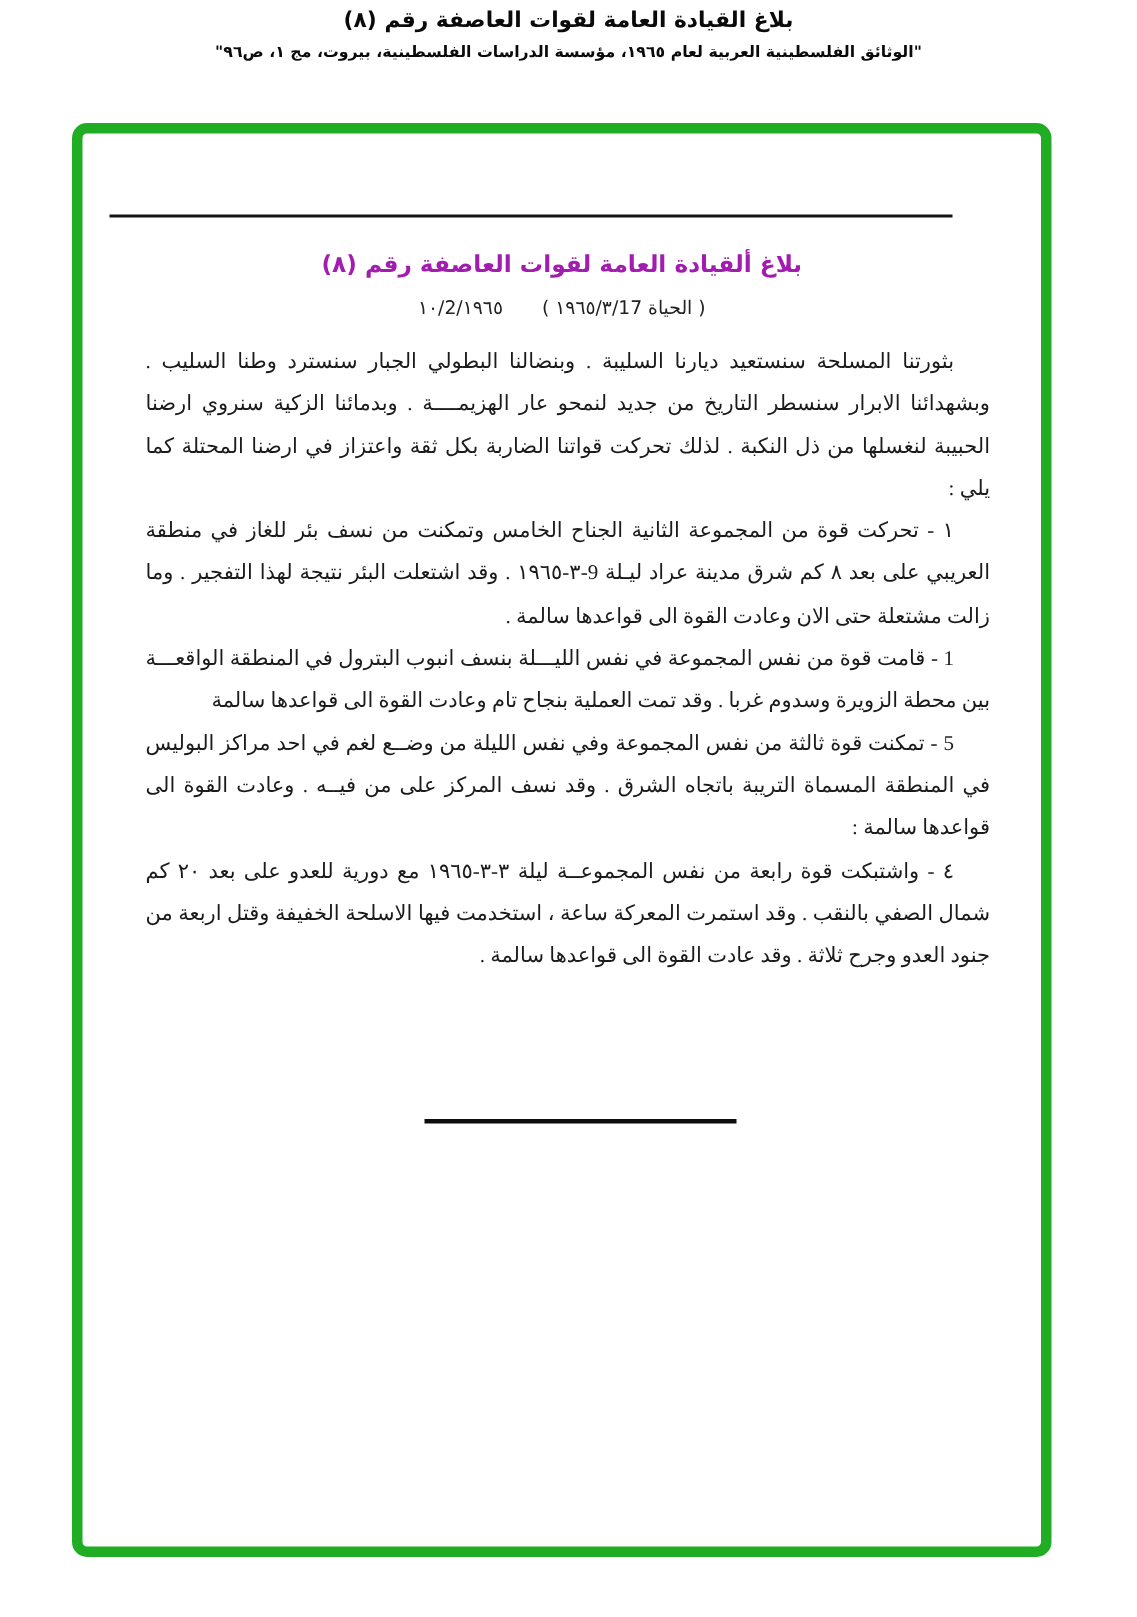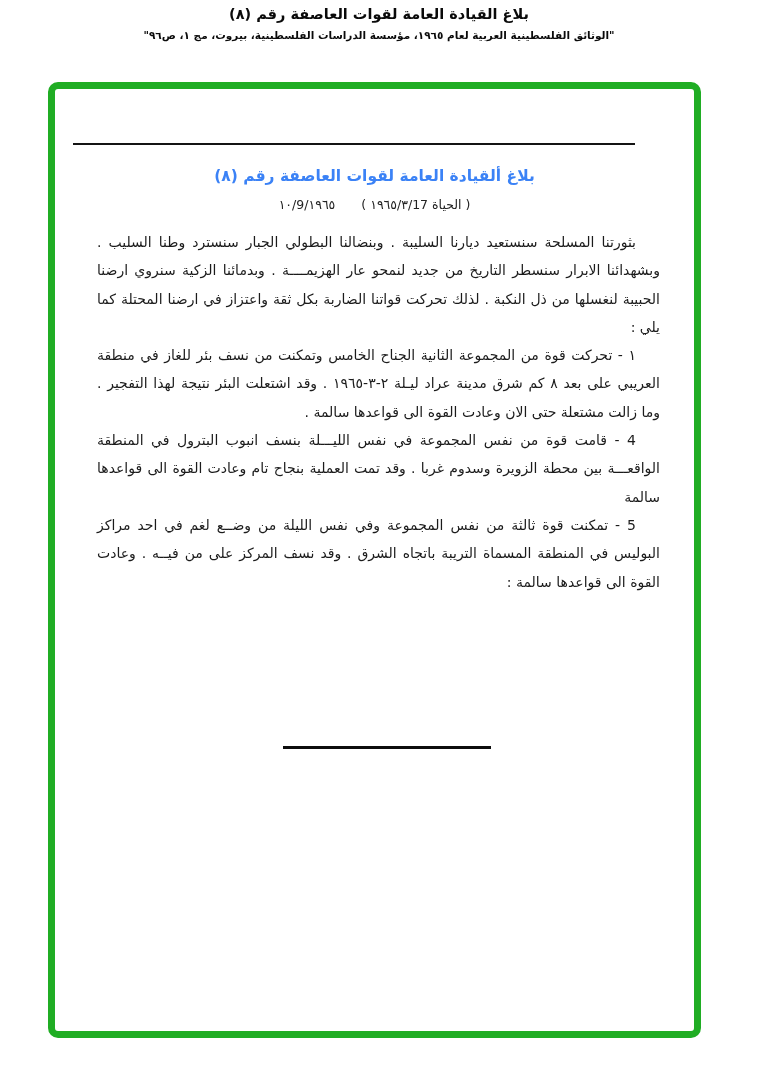--- a/index.html
+++ b/index.html
@@ -35,39 +35,40 @@
     position:absolute;
     left:18px;top:54px;
     width:562px;height:2px;
     background:#141414;
   }
   .doc-title{
     position:absolute;
     left:0;top:78px;width:639px;
     margin:0;
     text-align:center;direction:rtl;
-    font-size:15.5px;font-weight:bold;color:#3b82f6;
+    font-size:15.5px;font-weight:bold;color:#a21caf;
   }
   .date-line{
     position:absolute;
     left:0;top:108px;width:639px;
     display:flex;direction:rtl;
     justify-content:center;
     gap:26px;
     font-size:12.5px;color:#222;
   }
   .body-text{
     position:absolute;
     left:42px;top:139px;
     width:563px;
     direction:rtl;
     text-align:justify;
     font-size:14px;
     line-height:28.3px;
     color:#1b1b1b;
+    font-family:Liberation Serif, serif;
   }
   .body-text p{margin:0;text-indent:24px;}
   .rule{
     position:absolute;
     left:228px;top:657px;
     width:208px;height:3px;
     background:#0d0d0d;
   }
 </style>
 </head>
@@ -79,25 +80,26 @@
 </div>
 
 <div class="frame" style="border-color: rgb(32, 173, 36);">
 
   <div class="scan-top-line"></div>
 
   <h1 class="doc-title">بلاغ ألقيادة العامة لقوات العاصفة رقم (٨)</h1>
 
   <div class="date-line">
     <span>( الحياة ١٩٦٥/٣/17 )</span>
-    <span>١٩٦٥/9/١٠</span>
+    <span>١٩٦٥/2/١٠</span>
   </div>
 
   <div class="body-text">
     <p>بثورتنا المسلحة سنستعيد ديارنا السليبة . وبنضالنا البطولي الجبار سنسترد وطنا السليب . وبشهدائنا الابرار سنسطر التاريخ من جديد لنمحو عار الهزيمــــة . وبدمائنا الزكية سنروي ارضنا الحبيبة لنغسلها من ذل النكبة . لذلك تحركت قواتنا الضاربة بكل ثقة واعتزاز في ارضنا المحتلة كما يلي :</p>
-    <p>١ - تحركت قوة من المجموعة الثانية الجناح الخامس وتمكنت من نسف بئر للغاز في منطقة العريبي على بعد ٨ كم شرق مدينة عراد ليـلة ٢-٣-١٩٦٥ . وقد اشتعلت البئر نتيجة لهذا التفجير . وما زالت مشتعلة حتى الان وعادت القوة الى قواعدها سالمة .</p>
-    <p>4 - قامت قوة من نفس المجموعة في نفس الليـــلة بنسف انبوب البترول في المنطقة الواقعـــة بين محطة الزويرة وسدوم غربا . وقد تمت العملية بنجاح تام وعادت القوة الى قواعدها سالمة</p>
+    <p>١ - تحركت قوة من المجموعة الثانية الجناح الخامس وتمكنت من نسف بئر للغاز في منطقة العريبي على بعد ٨ كم شرق مدينة عراد ليـلة 9-٣-١٩٦٥ . وقد اشتعلت البئر نتيجة لهذا التفجير . وما زالت مشتعلة حتى الان وعادت القوة الى قواعدها سالمة .</p>
+    <p>1 - قامت قوة من نفس المجموعة في نفس الليـــلة بنسف انبوب البترول في المنطقة الواقعـــة بين محطة الزويرة وسدوم غربا . وقد تمت العملية بنجاح تام وعادت القوة الى قواعدها سالمة</p>
     <p>5 - تمكنت قوة ثالثة من نفس المجموعة وفي نفس الليلة من وضــع لغم في احد مراكز البوليس في المنطقة المسماة التريبة باتجاه الشرق . وقد نسف المركز على من فيــه . وعادت القوة الى قواعدها سالمة :</p>
+    <p>٤ - واشتبكت قوة رابعة من نفس المجموعــة ليلة ٣-٣-١٩٦٥ مع دورية للعدو على بعد ٢٠ كم شمال الصفي بالنقب . وقد استمرت المعركة ساعة ، استخدمت فيها الاسلحة الخفيفة وقتل اربعة من جنود العدو وجرح ثلاثة . وقد عادت القوة الى قواعدها سالمة .</p>
   </div>
 
   <div class="rule"></div>
 
 </div>
 
 </body></html>

